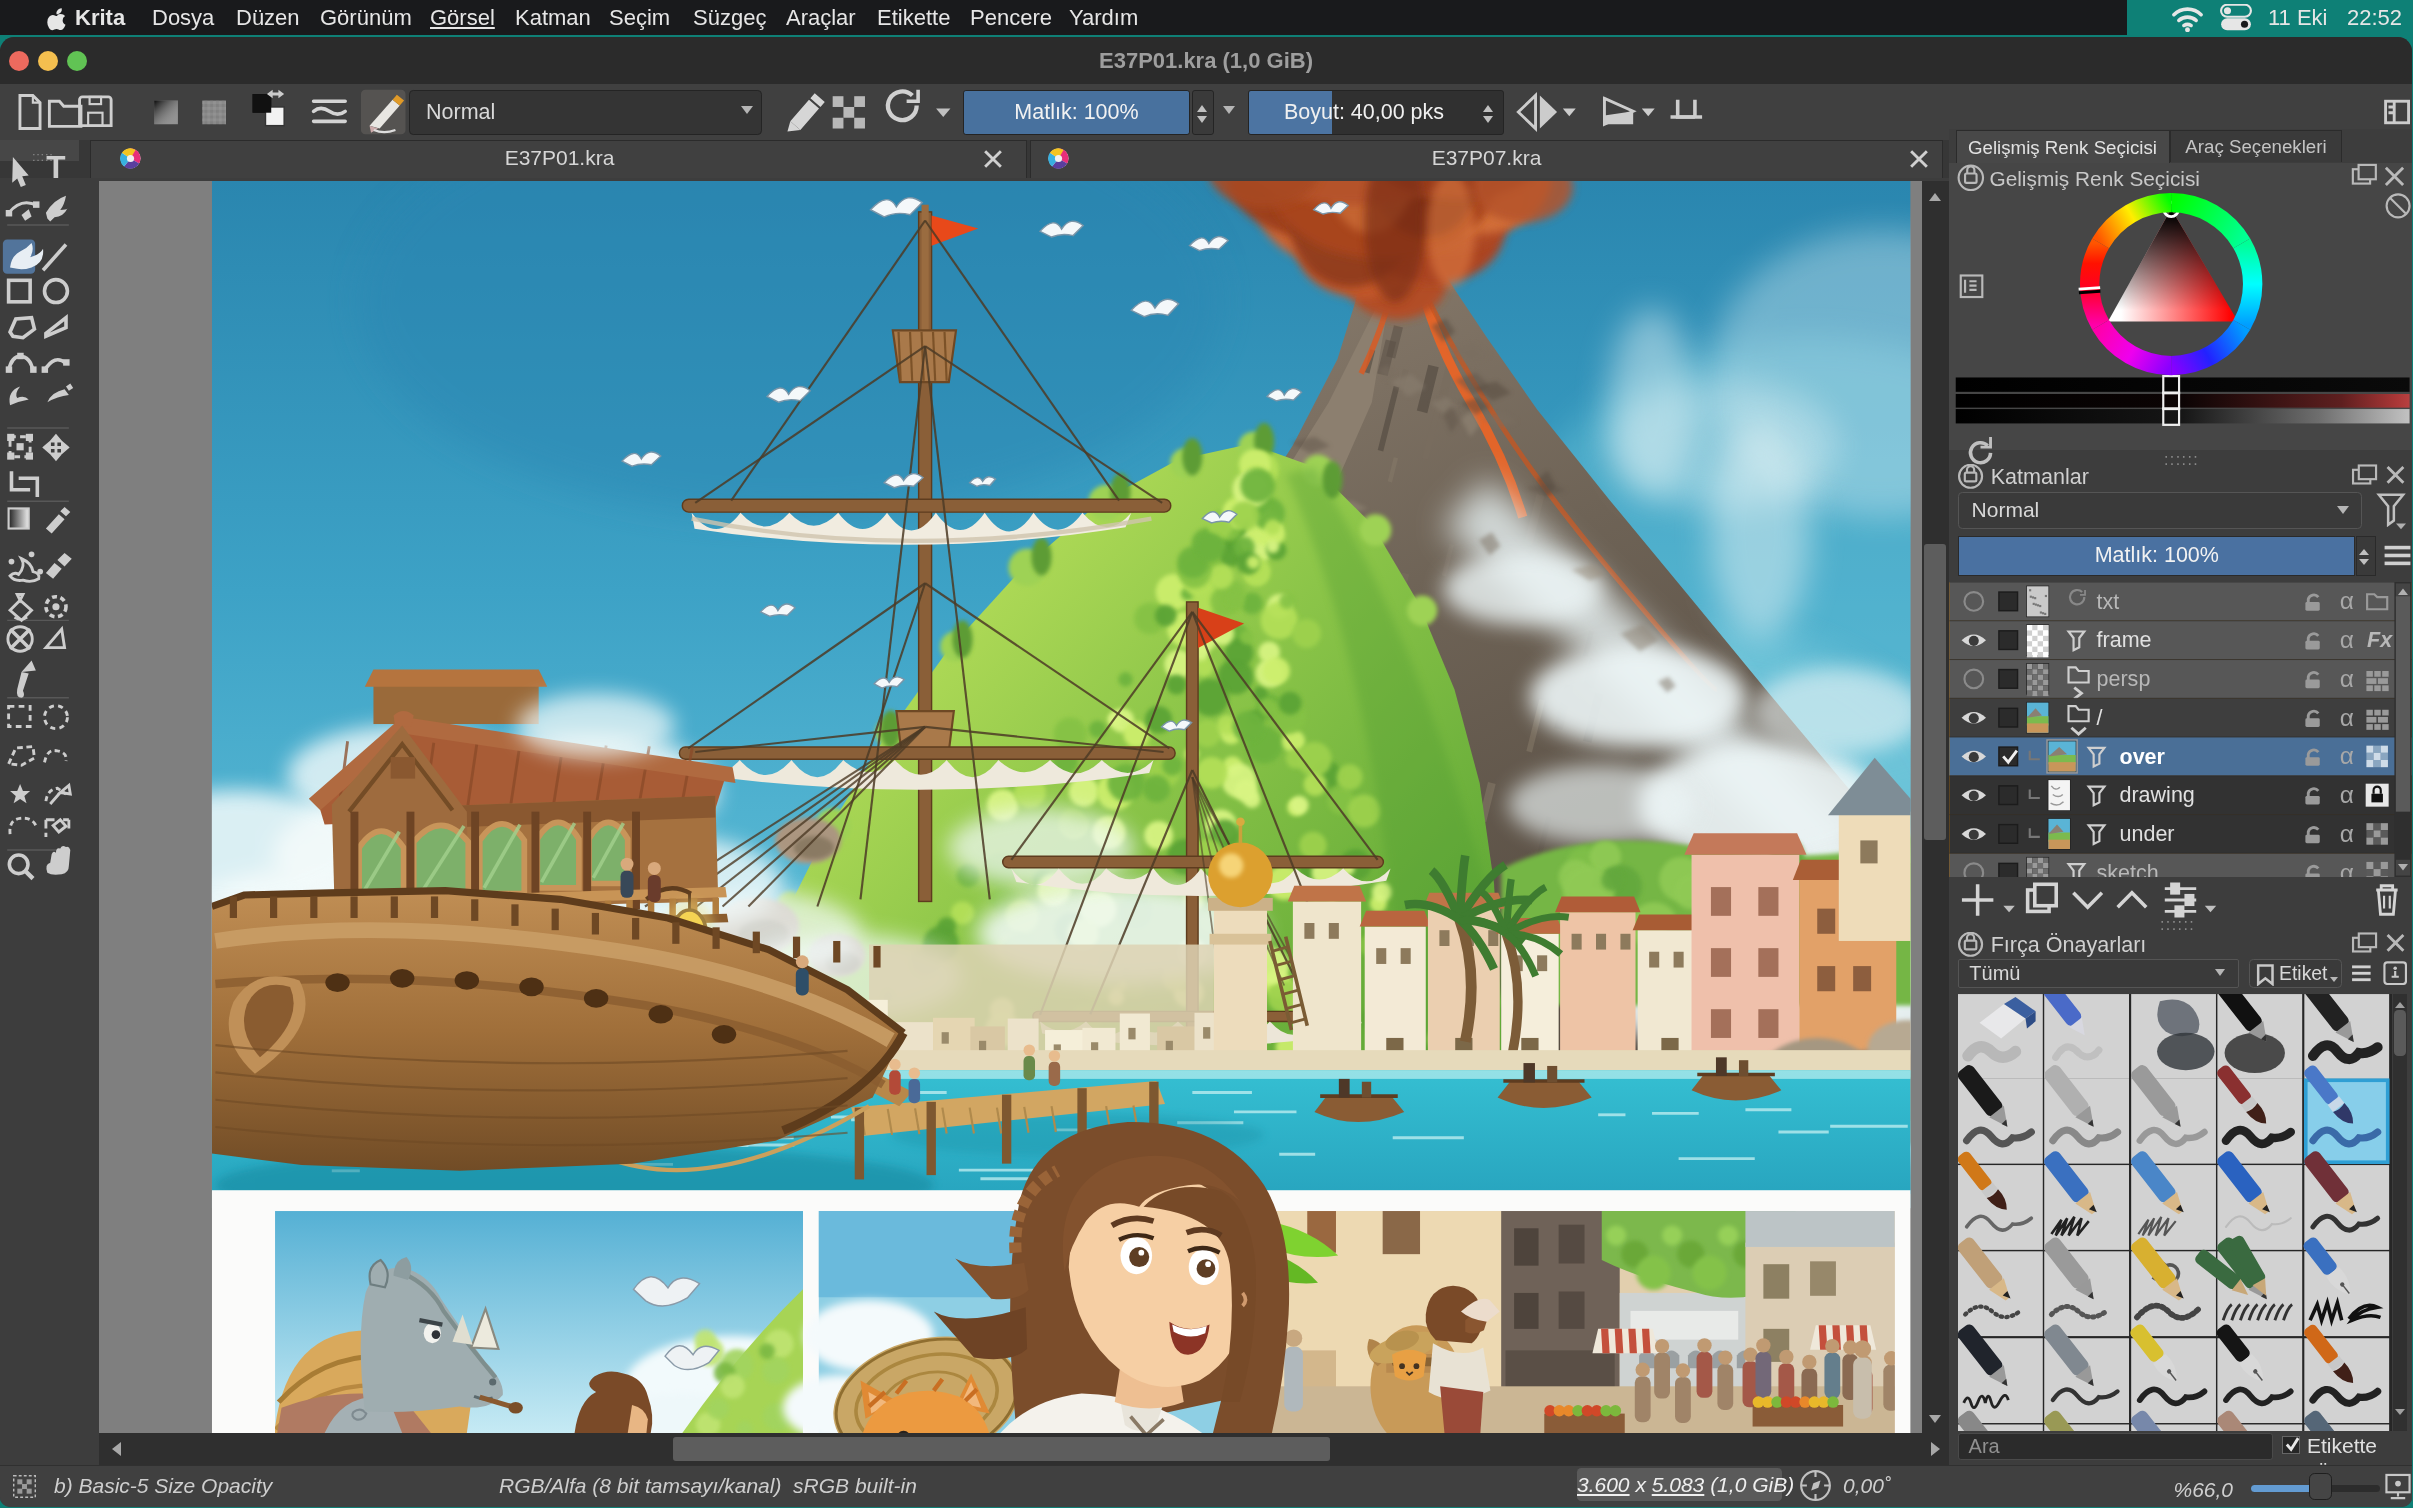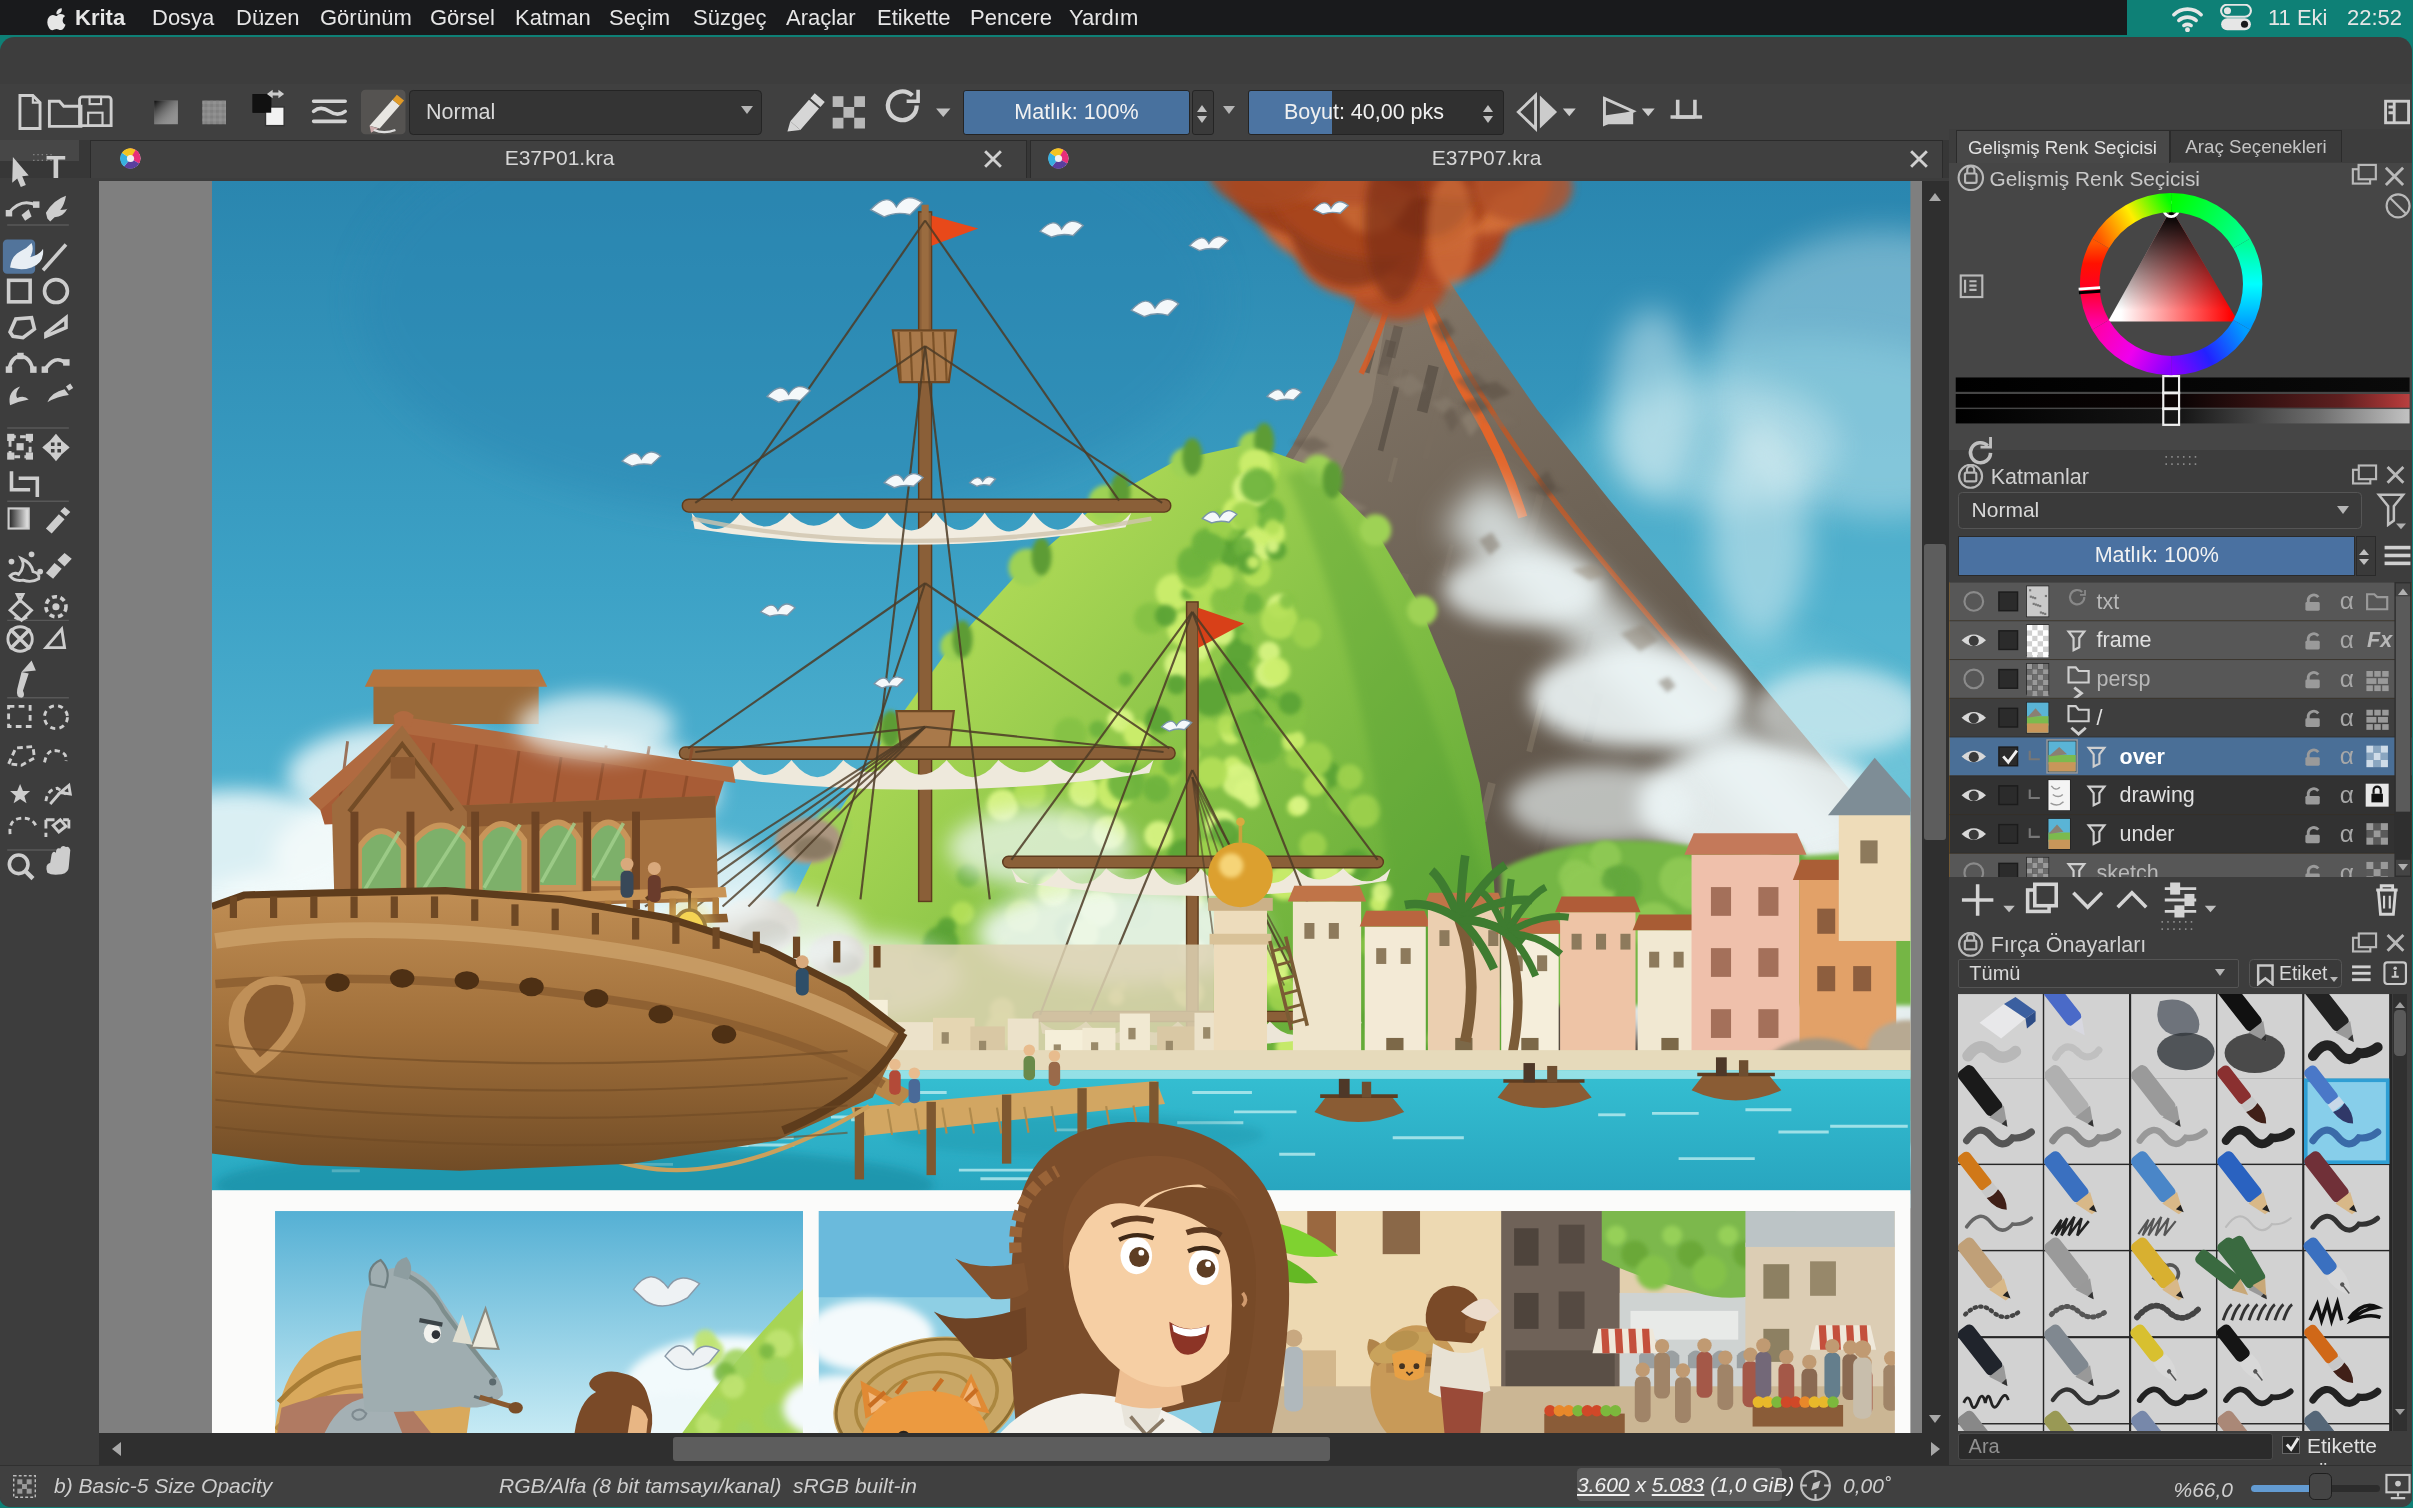--- a/index.html
+++ b/index.html
@@ -22,21 +22,21 @@
 </style></head>
 <body>
 <div id="menubar">
   <svg class="ico" style="left:45px;top:6.5px;" width="24.4" height="24.4" viewBox="0 0 34 34">
       <path d="M23.5 2 q0.5 3.5 -2 6 q-2.5 2.5 -5.5 2 q-0.6 -3.4 2 -6 q2.6 -2.6 5.5 -2 z M17 11 q2 -1.4 5 -1.4 q3.8 0 6 2.8 q-3.4 2 -3.4 6 q0 4.4 4 6.2 q-1 3 -2.8 5.2 q-1.8 2.4 -3.8 2.4 q-2 0 -3.2 -0.8 q-1.2 -0.8 -2.8 -0.8 q-1.6 0 -3 0.8 q-1.4 0.9 -3 0.9 q-2.2 0 -4.2 -2.8 q-2.6 -3.6 -2.6 -8.4 q0 -5 2.6 -7.6 q2.2 -2.2 5 -2.2 q2 0 3.6 0.8 q1.2 0.6 1.6 0.6 q0.4 0 1.6 -0.7 z" fill="#e6e6e6"></path>
     </svg>
   <span style="left:75px;font-weight:bold;">Krita</span>
   <span style="left:152px;">Dosya</span>
   <span style="left:236px;">Düzen</span>
   <span style="left:320px;">Görünüm</span>
-  <span style="left:430px;">Görsel</span>
+  <span style="left:430px;text-decoration:underline;">Görsel</span>
   <span style="left:515px;">Katman</span>
   <span style="left:609px;">Seçim</span>
   <span style="left:693px;">Süzgeç</span>
   <span style="left:786px;">Araçlar</span>
   <span style="left:877px;">Etikette</span>
   <span style="left:970px;">Pencere</span>
   <span style="left:1069px;">Yardım</span>
   <span style="left:2268px;">11 Eki</span>
   <span style="left:2347px;">22:52</span>
   <svg class="ico" style="left:2171px;top:5.7px;" width="33" height="26" viewBox="0 0 46 36">
@@ -48,20 +48,26 @@
     <circle cx="23" cy="33" r="3.4" fill="#e6e6e6"></circle>
   </svg>
   <svg class="ico" style="left:2220px;top:4.3px;" width="32" height="27" viewBox="0 0 44 38">
     <rect x="1" y="1" width="42" height="17" rx="8.5" fill="none" stroke="#e6e6e6" stroke-width="3"></rect>
     <circle cx="10" cy="9.5" r="5" fill="#e6e6e6"></circle>
     <rect x="1" y="20" width="42" height="17" rx="8.5" fill="#e6e6e6"></rect>
     <circle cx="34" cy="28.5" r="5" fill="#191a1c"></circle>
   </svg>
 </div>
 <div id="window">
+<div id="titlebar">
+  <div class="tl" style="left:9.3px;background:#ed6a5e;"></div>
+  <div class="tl" style="left:38px;background:#f4bf4f;"></div>
+  <div class="tl" style="left:67px;background:#61c354;"></div>
+  <div id="title">E37P01.kra (1,0 GiB)</div>
+</div>
 <div id="toolbar">
 <svg width="2412" height="56" viewBox="0 0 3358 78">
  <g fill="none" stroke="#cfcfcf" stroke-width="4">
   <path d="M27 16 h18 l10 10 v36 h-28 z"></path>
           <path d="M45 16 v10 h10" stroke-width="3"></path>
   <path d="M68 24 h14 l6 7 h24 v28 h-44 z"></path>
   <path d="M114 18 h36 a4 4 0 0 1 4 4 v36 h-44 v-36 a4 4 0 0 1 4-4 z"></path>
           <rect x="122" y="40" width="20" height="18" stroke-width="3"></rect>
           <rect x="124" y="18" width="16" height="10" stroke-width="3"></rect>
  </g>

